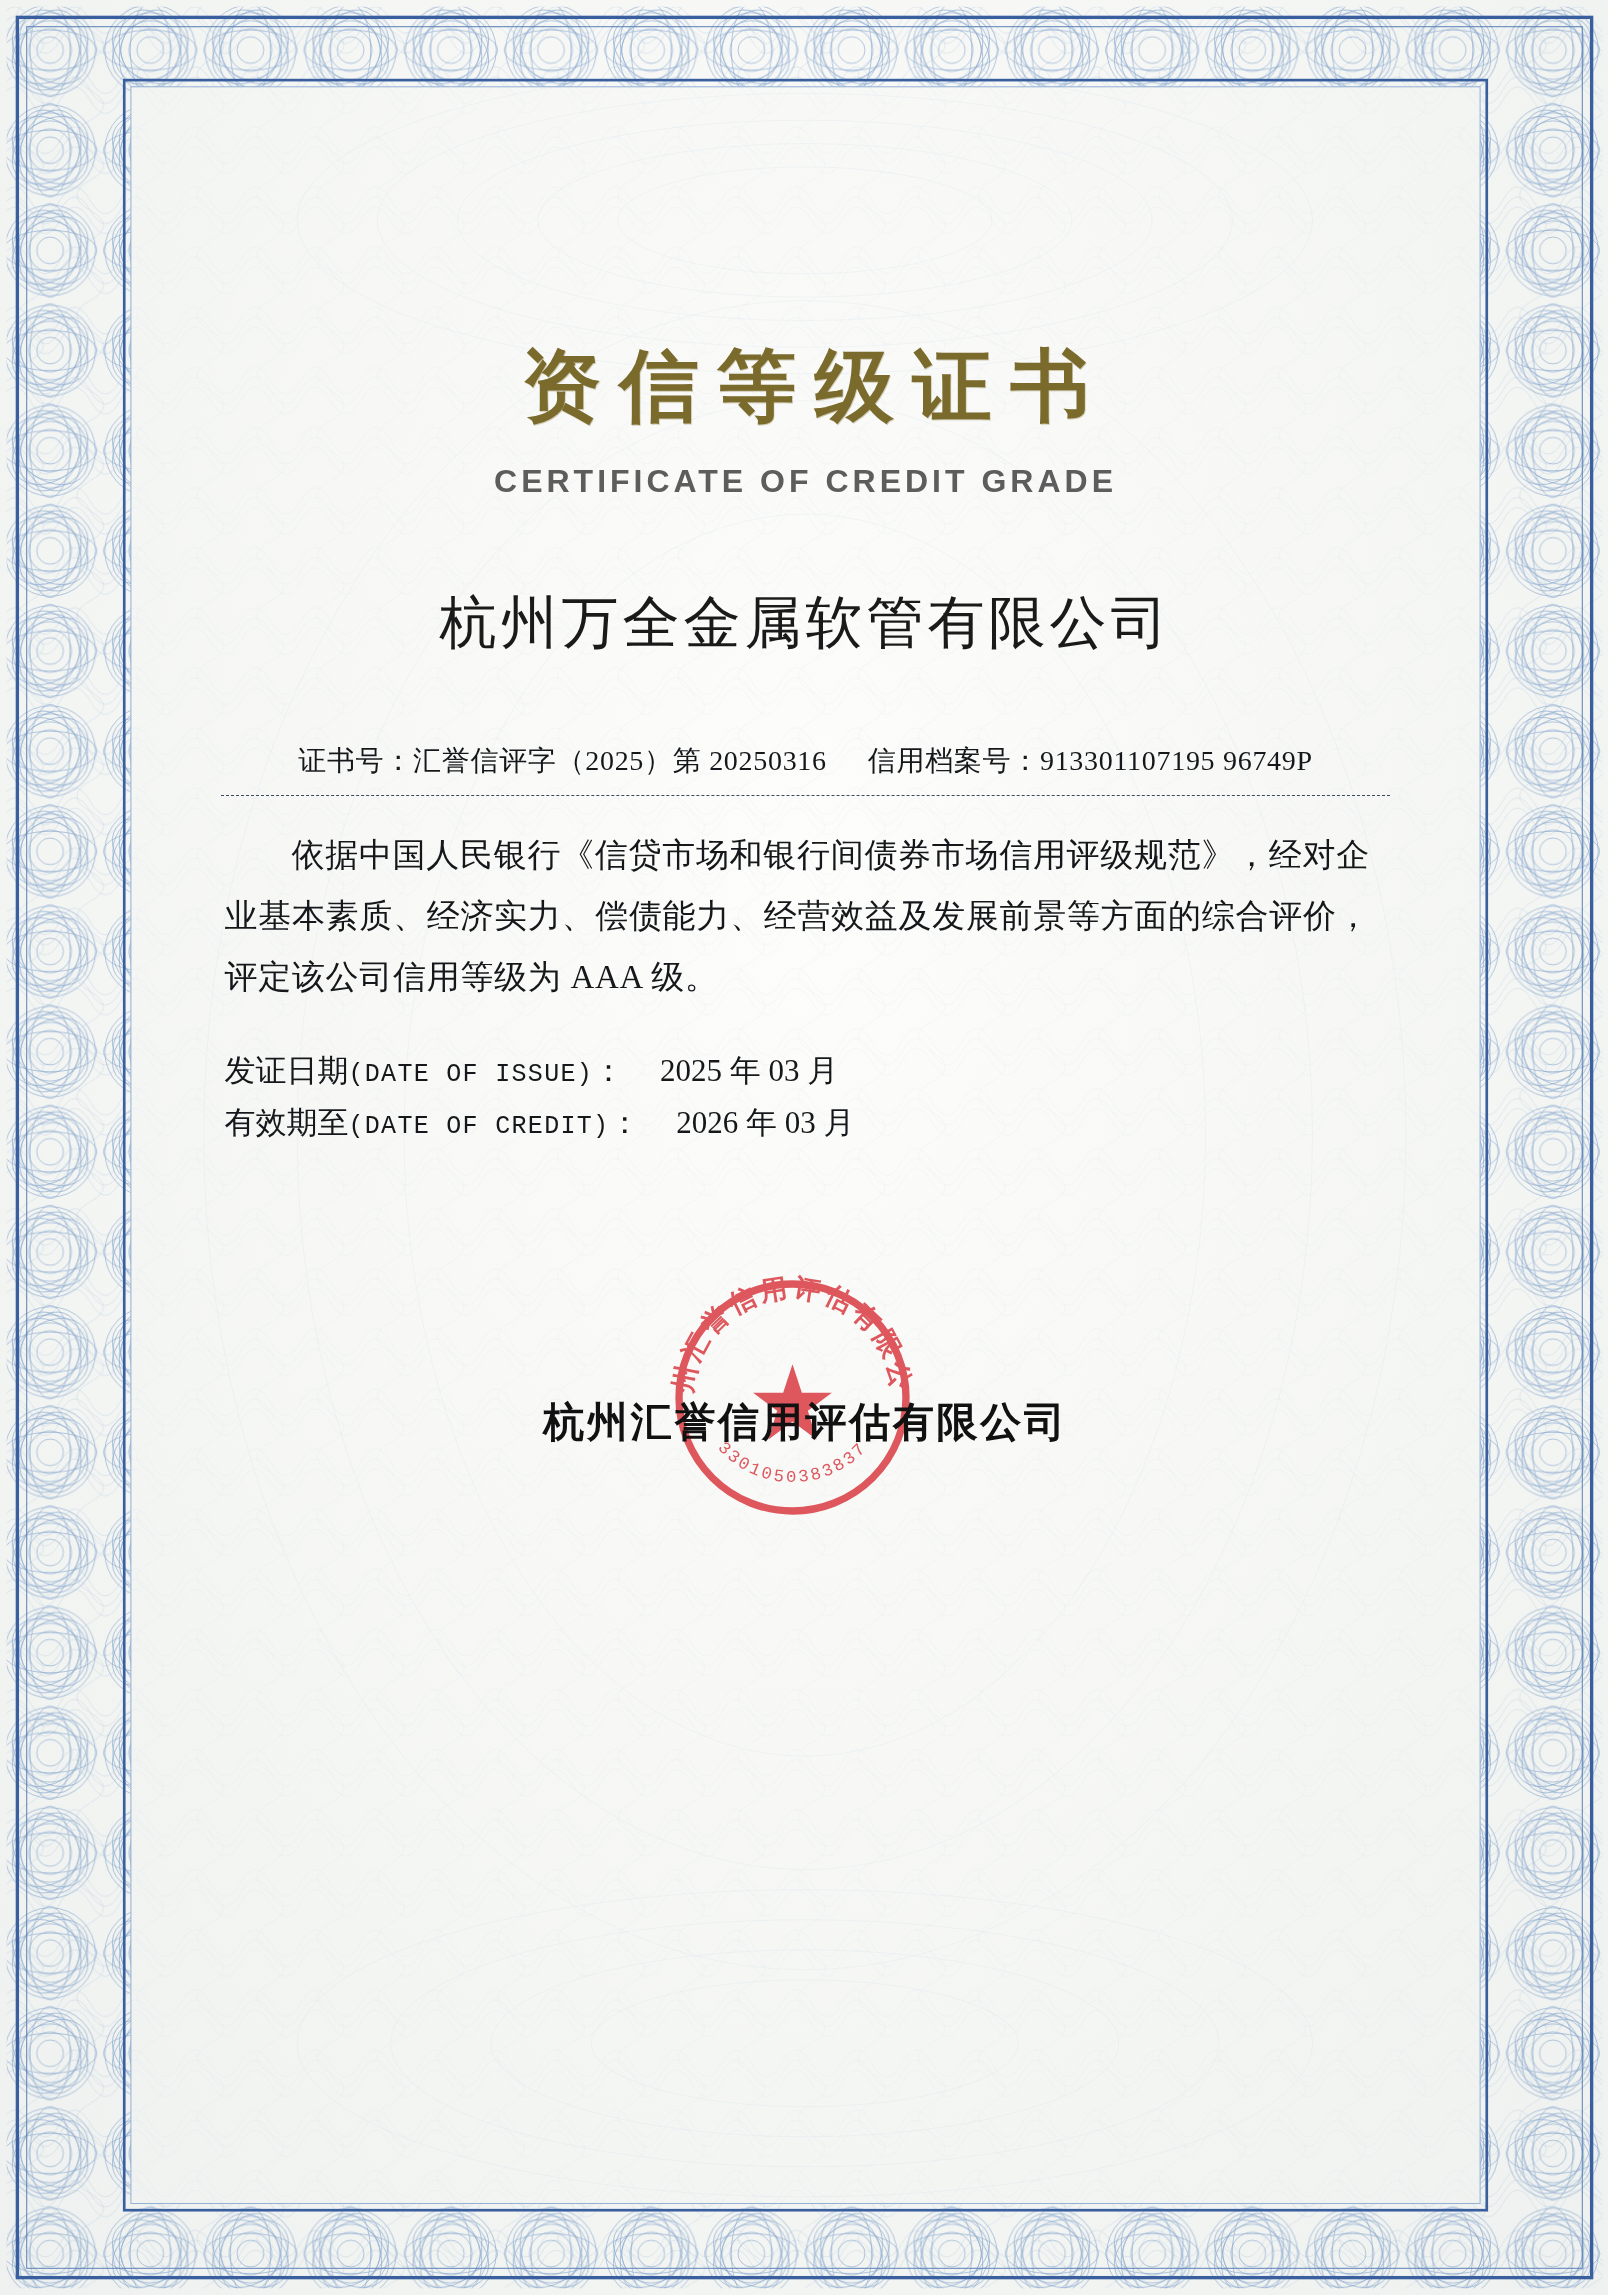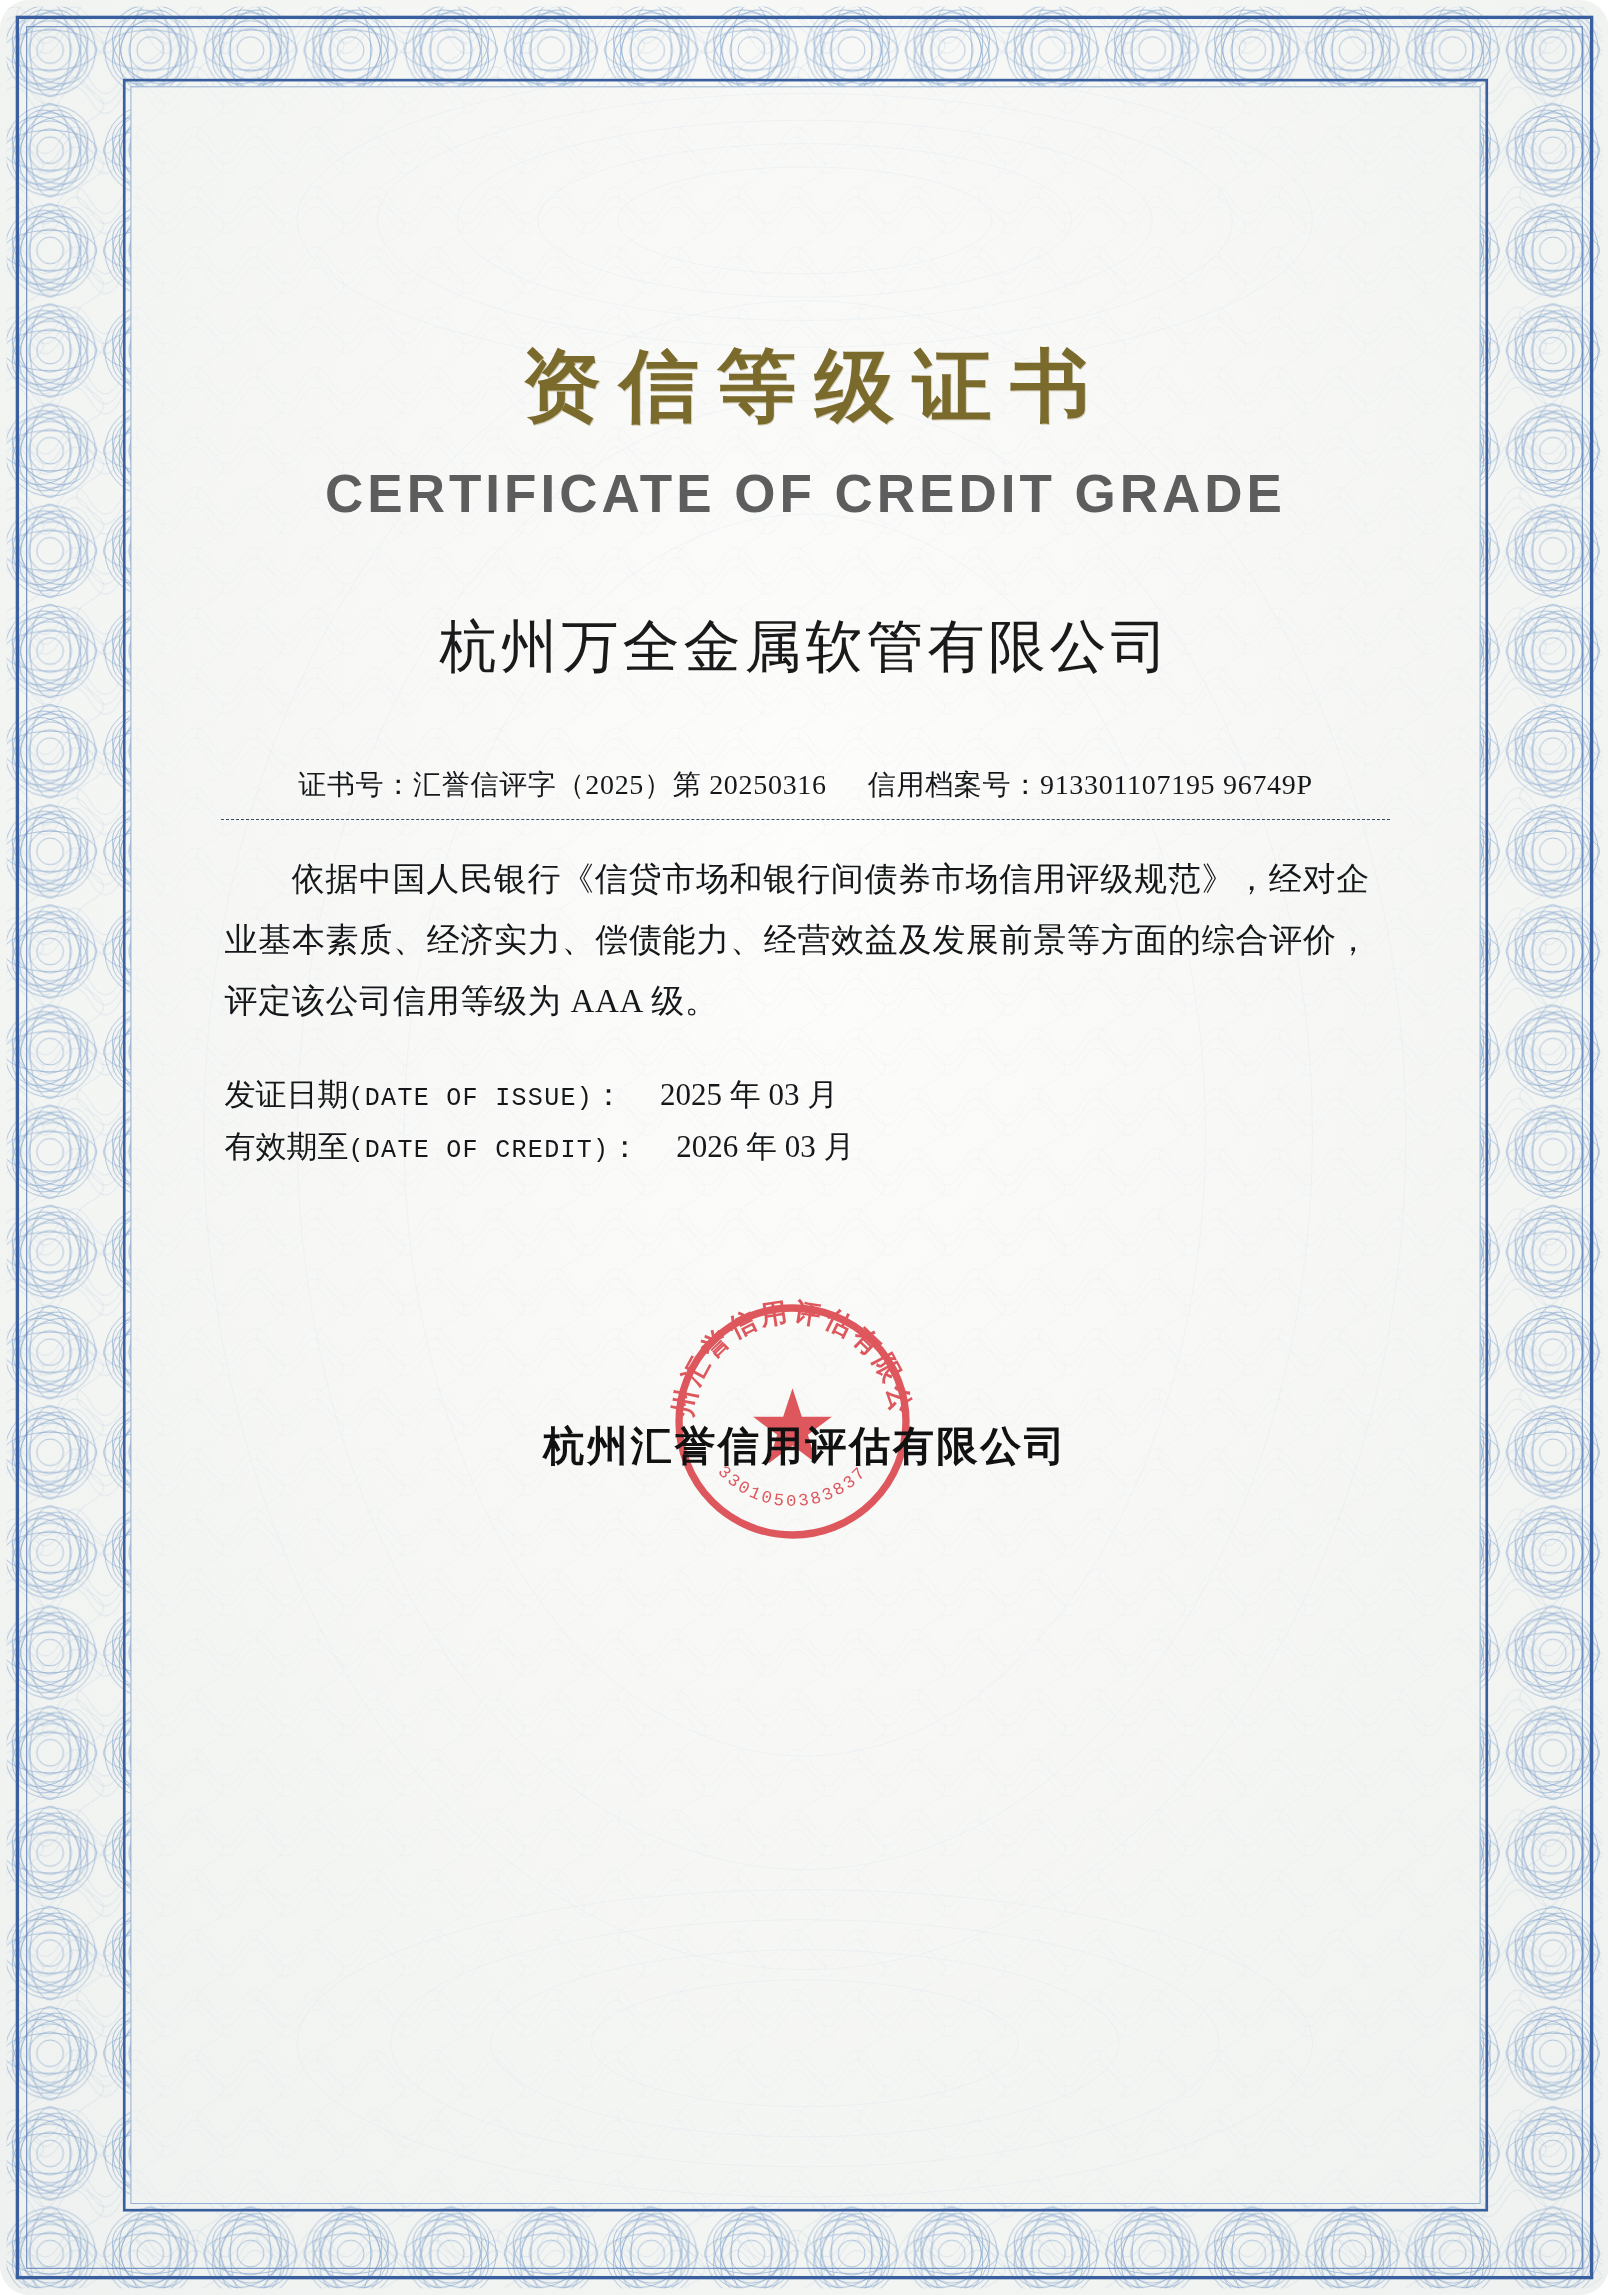--- a/index.html
+++ b/index.html
@@ -15,21 +15,20 @@
   }
 
   
   .certificate {
     position: relative;
     width: 1609px;
     height: 2295px;
     background:
       radial-gradient(ellipse at 50% 38%, #fdfdfb 0%, #f7f8f6 45%, #f2f4f2 75%, #eef1ef 100%);
     overflow: hidden;
-    border-radius: 29px;
   }
 
   
   .guilloche-outer {
     position: absolute;
     left: 0; top: 0;
     width: 1609px; height: 2295px;
     pointer-events: none;
   }
 
@@ -50,21 +49,21 @@
     font-size: 79px;
     font-weight: 700;
     letter-spacing: 18.7px;
     color: #7a6a2c;
     text-shadow: 0.7px 1.3px 0.7px rgba(120,100,40,0.35);
     padding-left: 18.7px;
   }
   .title-en {
     margin-top: 23px;
     font-family: "Liberation Sans", sans-serif;
-    font-size: 53px;
+    font-size: 32px;
     font-weight: 600;
     letter-spacing: 4px;
     color: #5d5d5d;
   }
   .company-name {
     margin-top: 85px;
     font-family: "Liberation Sans", sans-serif;
     font-size: 57px;
     font-weight: 400;
     letter-spacing: 4px;

